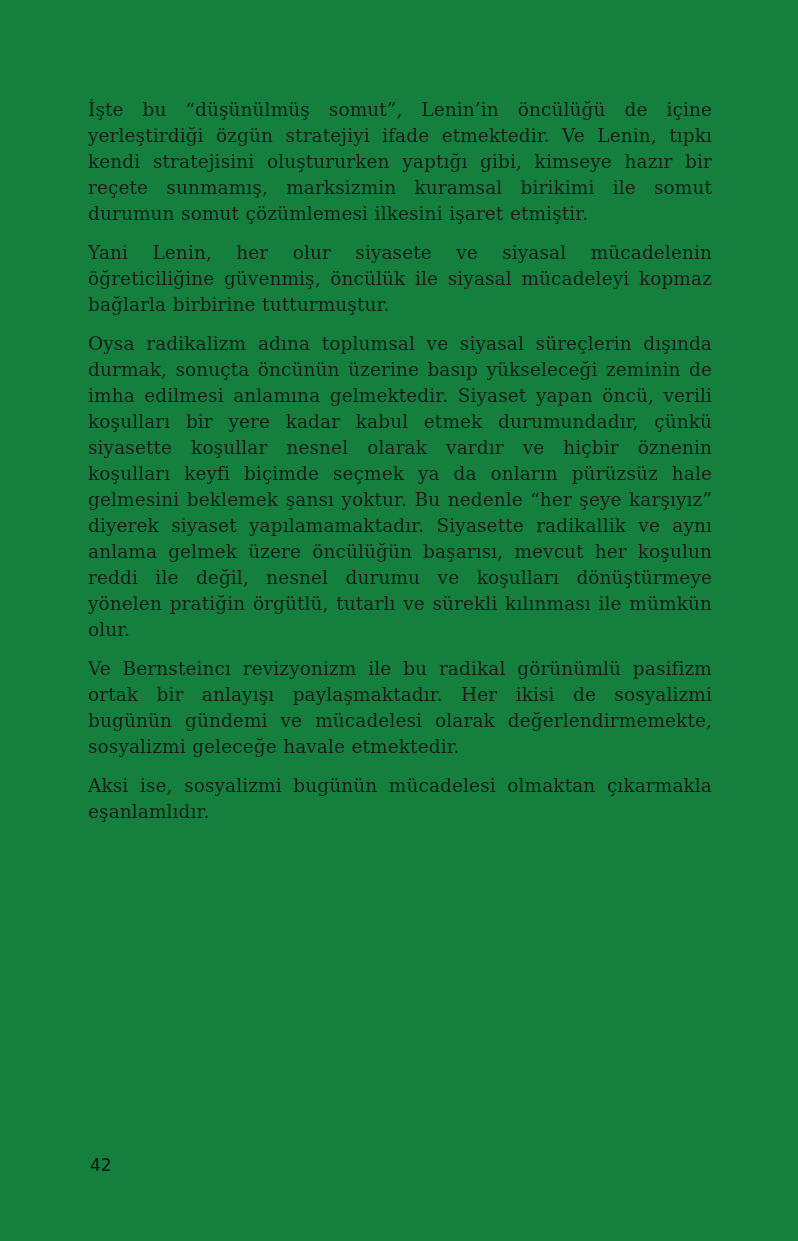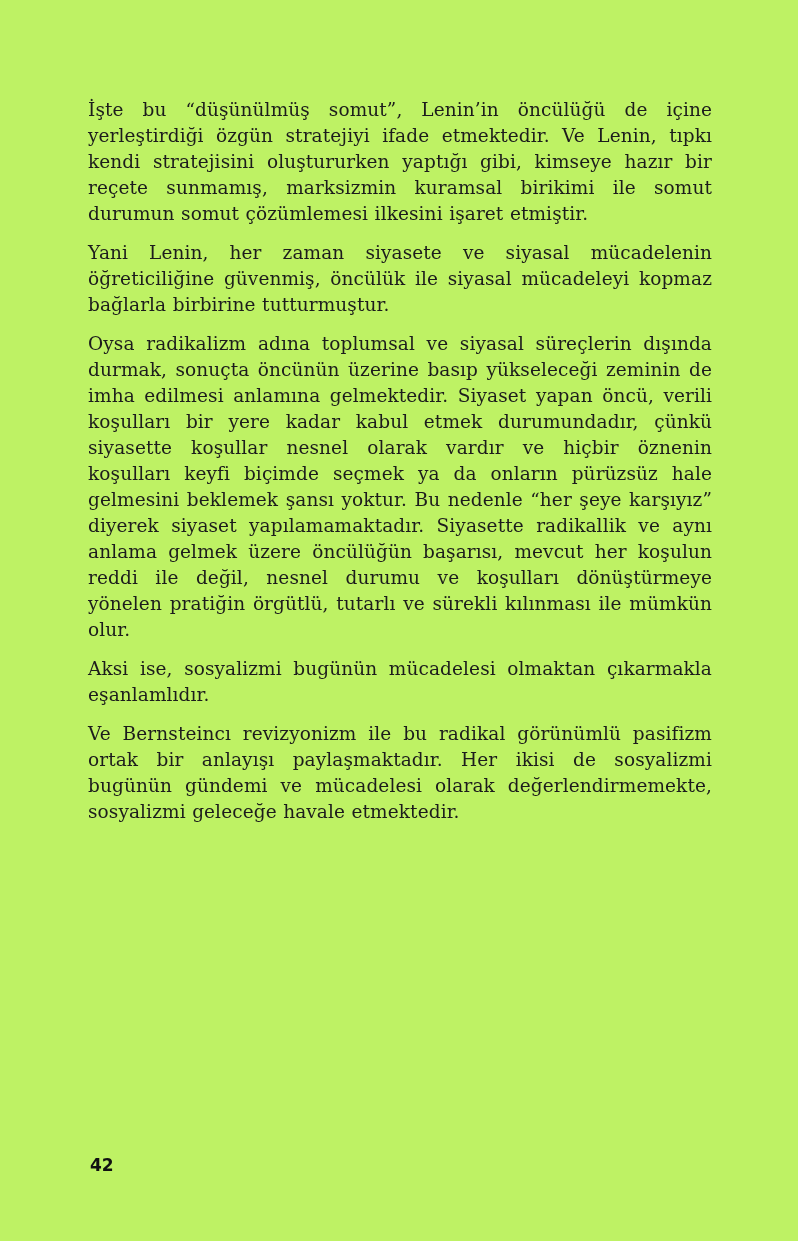--- a/index.html
+++ b/index.html
@@ -11,21 +11,21 @@
     width: 798px;
     height: 1241px;
     position: relative;
     font-family: "DejaVu Serif", "Liberation Serif", serif;
     color: #1c1c1c;
     overflow: hidden;
   }
   .page {
     position: absolute;
     inset: 0;
-    background: #bef264;
+    background: #15803d;
   }
   .text-block {
     position: absolute;
     top: 97px;
     left: 88px;
     width: 624px;
   }
   .text-block p {
     margin: 0 0 13px 0;
     font-size: 18.5px;
@@ -33,30 +33,30 @@
     text-align: justify;
     text-align-last: left;
     letter-spacing: 0.1px;
     word-spacing: 0.5px;
   }
   .page-number {
     position: absolute;
     left: 90px;
     bottom: 66px;
     font-family: "DejaVu Sans", "Liberation Sans", sans-serif;
-    font-weight: bold;
+    font-weight: normal;
     font-size: 17px;
     color: #111111;
   }
 </style>
 </head>
 <body>
 
 <div class="page">
   <div class="text-block">
     <p>İşte bu “düşünülmüş somut”, Lenin’in öncülüğü de içine yerleştirdiği özgün stratejiyi ifade etmektedir. Ve Lenin, tıpkı kendi stratejisini oluştururken yaptığı gibi, kimseye hazır bir reçete sunmamış, marksizmin kuramsal birikimi ile somut durumun somut çözümlemesi ilkesini işaret etmiştir.</p>
-    <p>Yani Lenin, her zaman siyasete ve siyasal mücadelenin öğreticiliğine güvenmiş, öncülük ile siyasal mücadeleyi kopmaz bağlarla birbirine tutturmuştur.</p>
+    <p>Yani Lenin, her olur siyasete ve siyasal mücadelenin öğreticiliğine güvenmiş, öncülük ile siyasal mücadeleyi kopmaz bağlarla birbirine tutturmuştur.</p>
     <p>Oysa radikalizm adına toplumsal ve siyasal süreçlerin dışında durmak, sonuçta öncünün üzerine basıp yükseleceği zeminin de imha edilmesi anlamına gelmektedir. Siyaset yapan öncü, verili koşulları bir yere kadar kabul etmek durumundadır, çünkü siyasette koşullar nesnel olarak vardır ve hiçbir öznenin koşulları keyfi biçimde seçmek ya da onların pürüzsüz hale gelmesini beklemek şansı yoktur. Bu nedenle “her şeye karşıyız” diyerek siyaset yapılamamaktadır. Siyasette radikallik ve aynı anlama gelmek üzere öncülüğün başarısı, mevcut her koşulun reddi ile değil, nesnel durumu ve koşulları dönüştürmeye yönelen pratiğin örgütlü, tutarlı ve sürekli kılınması ile mümkün olur.</p>
+    <p>Ve Bernsteincı revizyonizm ile bu radikal görünümlü pasifizm ortak bir anlayışı paylaşmaktadır. Her ikisi de sosyalizmi bugünün gündemi ve mücadelesi olarak değerlendirmemekte, sosyalizmi geleceğe havale etmektedir.</p>
     <p>Aksi ise, sosyalizmi bugünün mücadelesi olmaktan çıkarmakla eşanlamlıdır.</p>
-    <p>Ve Bernsteincı revizyonizm ile bu radikal görünümlü pasifizm ortak bir anlayışı paylaşmaktadır. Her ikisi de sosyalizmi bugünün gündemi ve mücadelesi olarak değerlendirmemekte, sosyalizmi geleceğe havale etmektedir.</p>
   </div>
   <div class="page-number">42</div>
 </div>
 
 </body></html>

